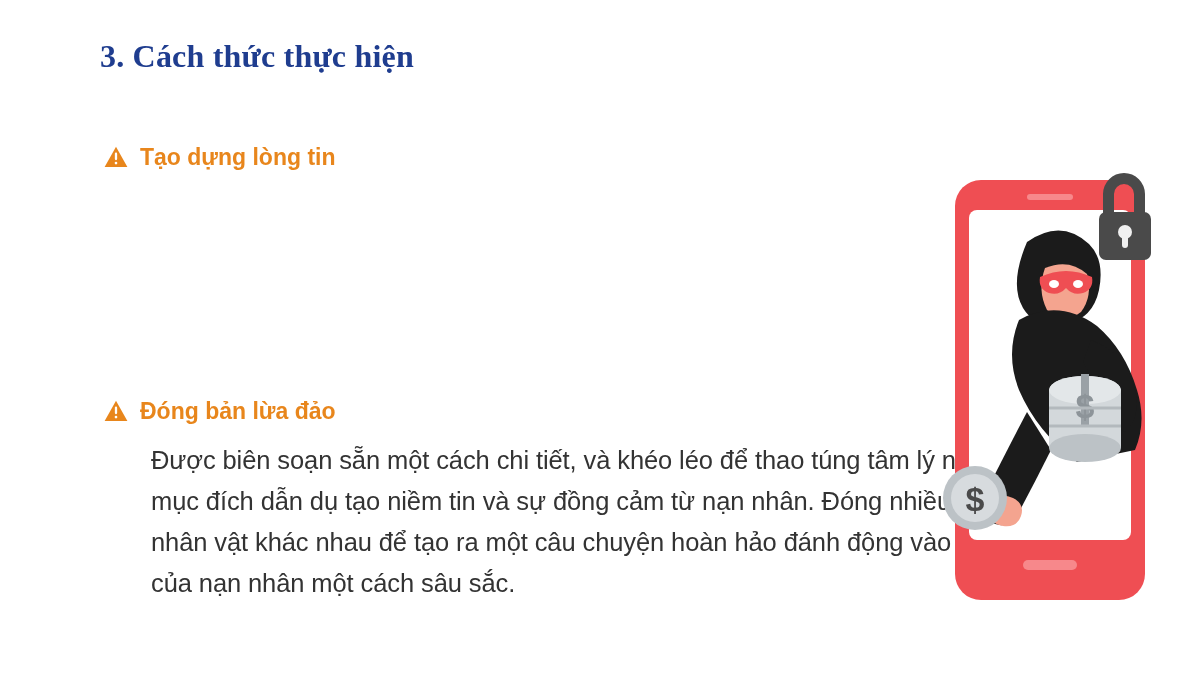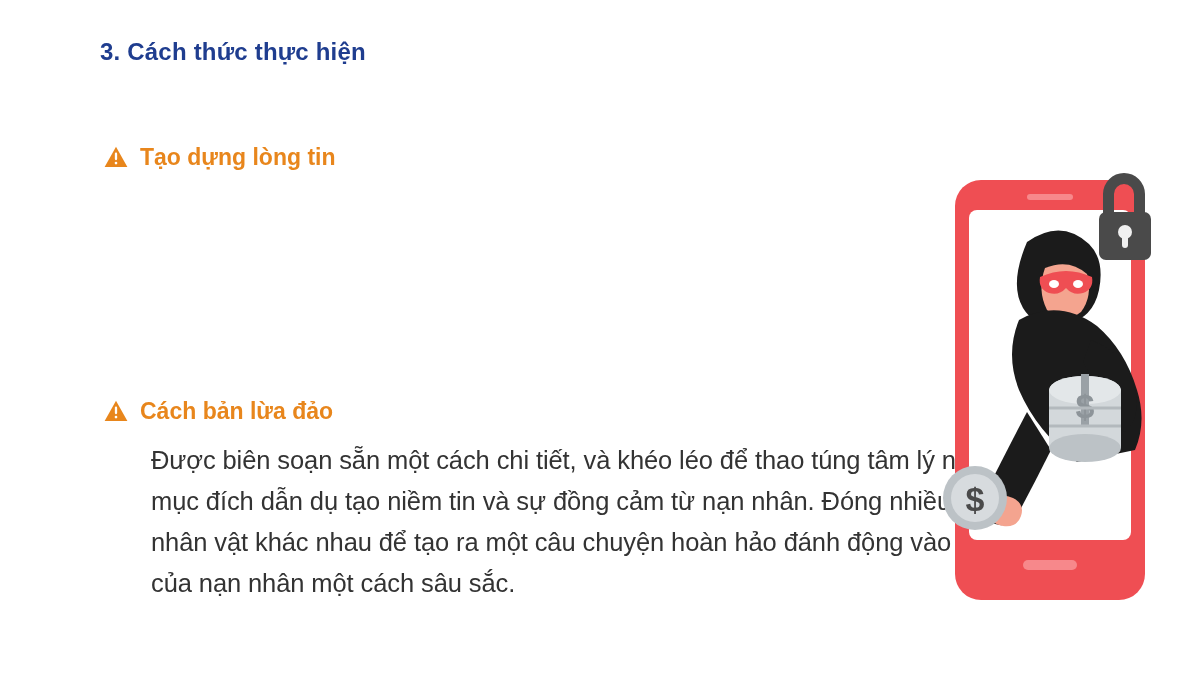--- a/index.html
+++ b/index.html
@@ -21,25 +21,26 @@
     height: 676px;
     background: #ffffff;
     overflow: hidden;
   }
 
   
   .slide-title {
     position: absolute;
     left: 100px;
     top: 38px;
-    font-size: 24px;
+    font-size: 32px;
     font-weight: bold;
     color: #1f3d8f;
     letter-spacing: 0.2px;
     white-space: nowrap;
+    font-family: Liberation Serif, serif;
   }
 
   
   .section {
     position: absolute;
     left: 104px;
   }
   .section-1 { top: 142px; text-align: center; }
   .section-2 { top: 396px; }
 
@@ -103,21 +104,21 @@
     </div>
   </div>
 
   <div class="section section-2">
     <div class="section-head">
       <svg class="warn-icon" viewBox="0 0 24 22" aria-hidden="true">
         <path d="M12 0.8 L23.4 20.9 H0.6 Z" fill="#e8861c"></path>
         <rect x="10.85" y="6.6" width="2.3" height="7.6" rx="1.1" fill="#ffffff"></rect>
         <circle cx="12" cy="17.1" r="1.35" fill="#ffffff"></circle>
       </svg>
-      <div class="section-title">Cách bản lừa đảo</div>
+      <div class="section-title">Đóng bản lừa đảo</div>
     </div>
     <div class="section-body">Được biên soạn sẵn một cách chi tiết, và khéo léo để thao túng tâm lý nhằm mục đích dẫn dụ tạo niềm tin và sự đồng cảm từ nạn nhân. Đóng nhiều vai nhân vật khác nhau để tạo ra một câu chuyện hoàn hảo đánh động vào tâm lý của nạn nhân một cách sâu sắc.</div>
   </div>
 
   <div class="illustration">
     <svg width="310" height="520" viewBox="0 0 310 520" aria-hidden="true">
 
       <rect x="78" y="30" width="190" height="420" rx="26" ry="26" fill="#ef4e53"></rect>
       <rect x="92" y="60" width="162" height="330" rx="8" ry="8" fill="#ffffff"></rect>
       <rect x="146" y="410" width="54" height="10" rx="5" fill="#f7888b"></rect>

